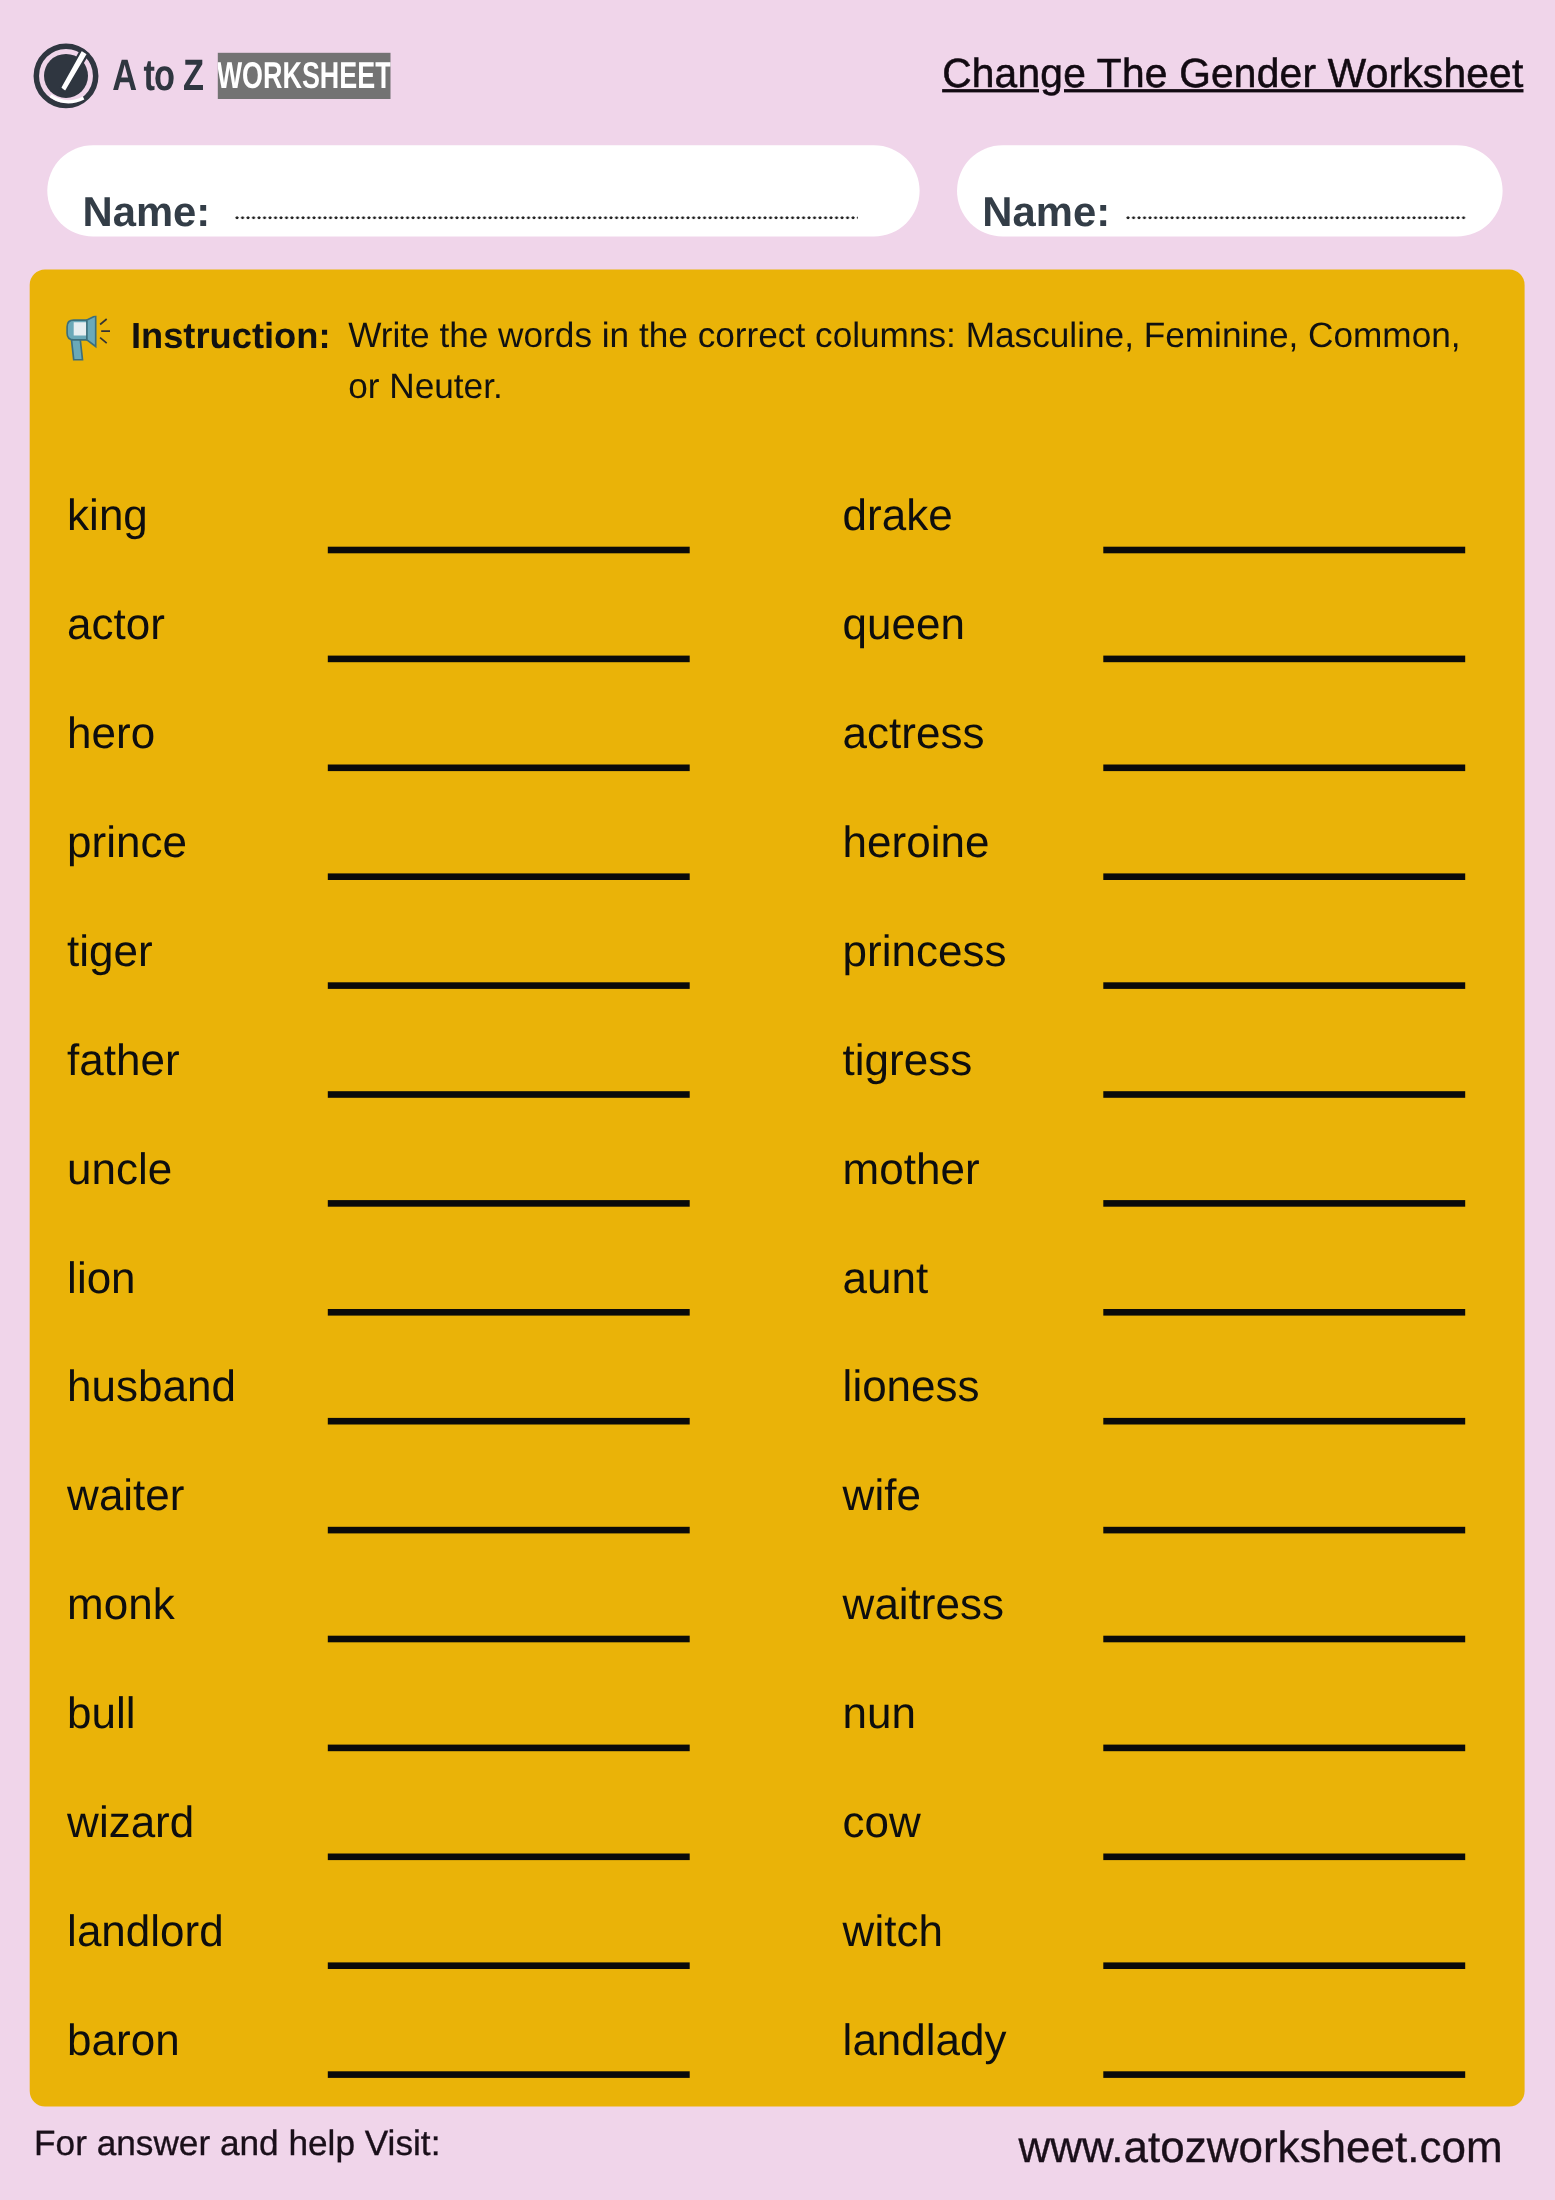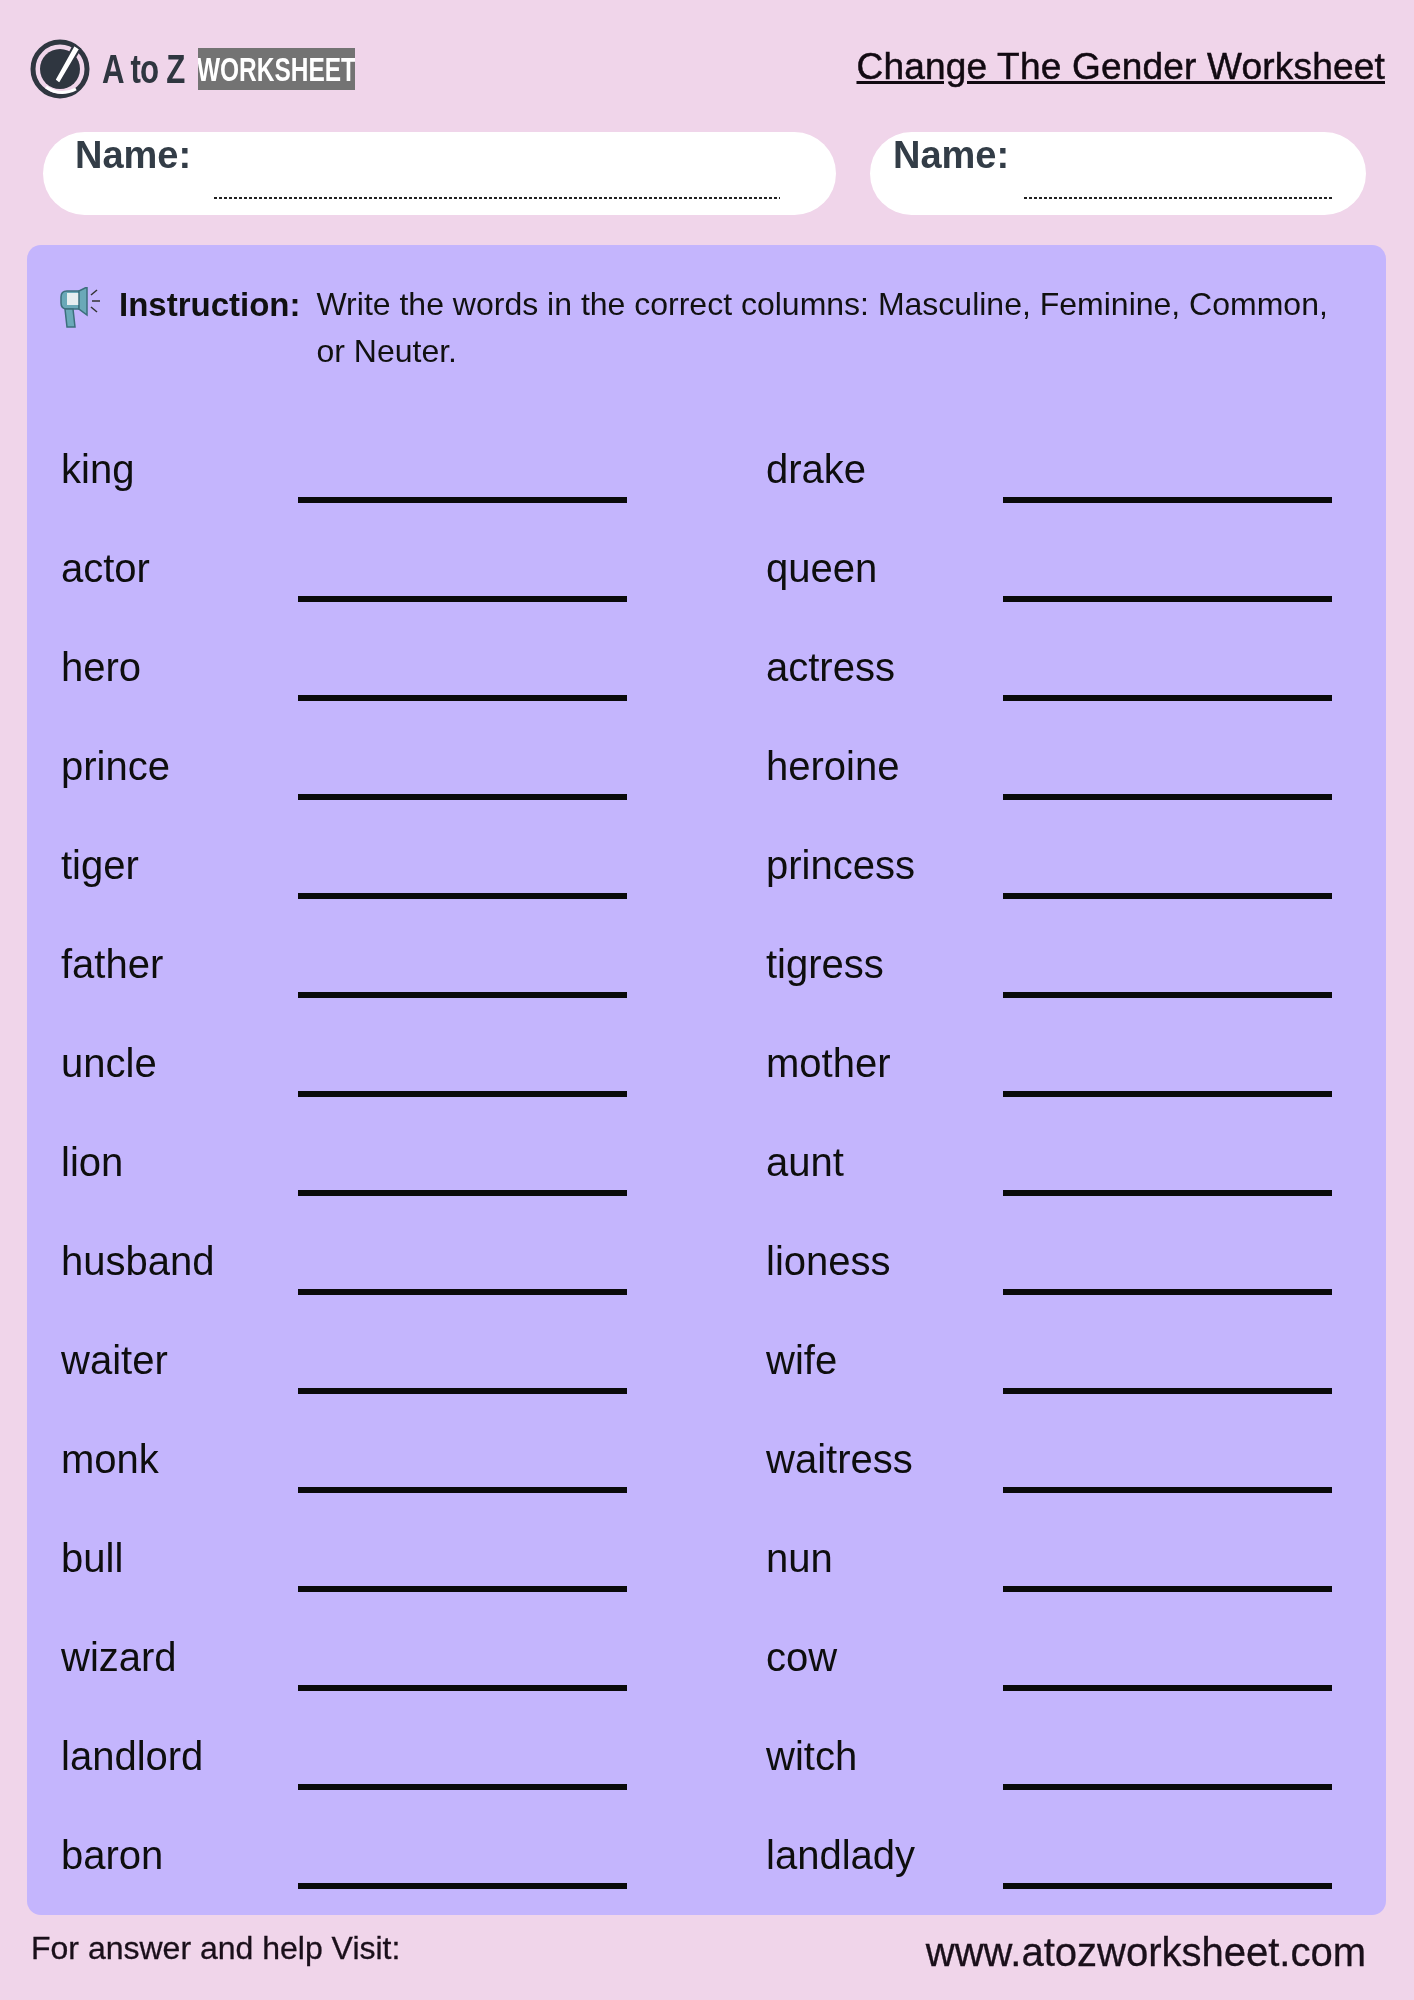--- a/index.html
+++ b/index.html
@@ -57,21 +57,21 @@
     -webkit-text-stroke: 0.5px #120a12;
     white-space: nowrap;
     text-decoration: underline;
   }
 
   
   .pill {
     position: absolute; top: 132px; height: 83px;
     background: #fff;
     border-radius: 42px;
-    display: flex; align-items: flex-start;
+    display: flex; align-items: flex-end;
   }
   .pill-name { left: 43px; width: 793px; padding-left: 32px; }
   .pill-class { left: 870px; width: 496px; padding-left: 23px; }
   .pill-label {
     font-size: 38px;
     font-weight: bold;
     color: #333d47;
     margin-top: 2px;
     white-space: nowrap;
   }
@@ -83,21 +83,21 @@
     background-size: 5px 4px;
     background-repeat: repeat-x;
   }
   .pill-name .pill-dots { margin-left: 22px; width: 567px; }
   .pill-class .pill-dots { margin-left: 14px; width: 310px; }
 
   
   .card {
     position: absolute; left: 27px; top: 245px;
     width: 1359px; height: 1670px;
-    background: #c4b5fd;
+    background: #eab308;
     border-radius: 14px;
   }
   .instruction {
     position: absolute; left: 30px; top: 42px;
     display: flex; align-items: flex-start;
   }
   .megaphone { width: 46px; height: 42px; margin-top: 0px; }
   .instr-label {
     margin-left: 16px;
     font-size: 33px;

